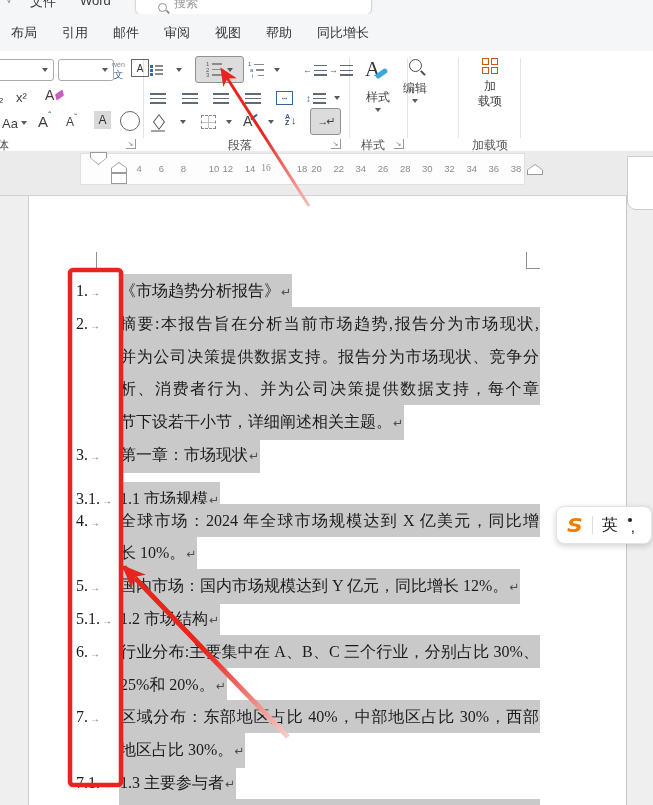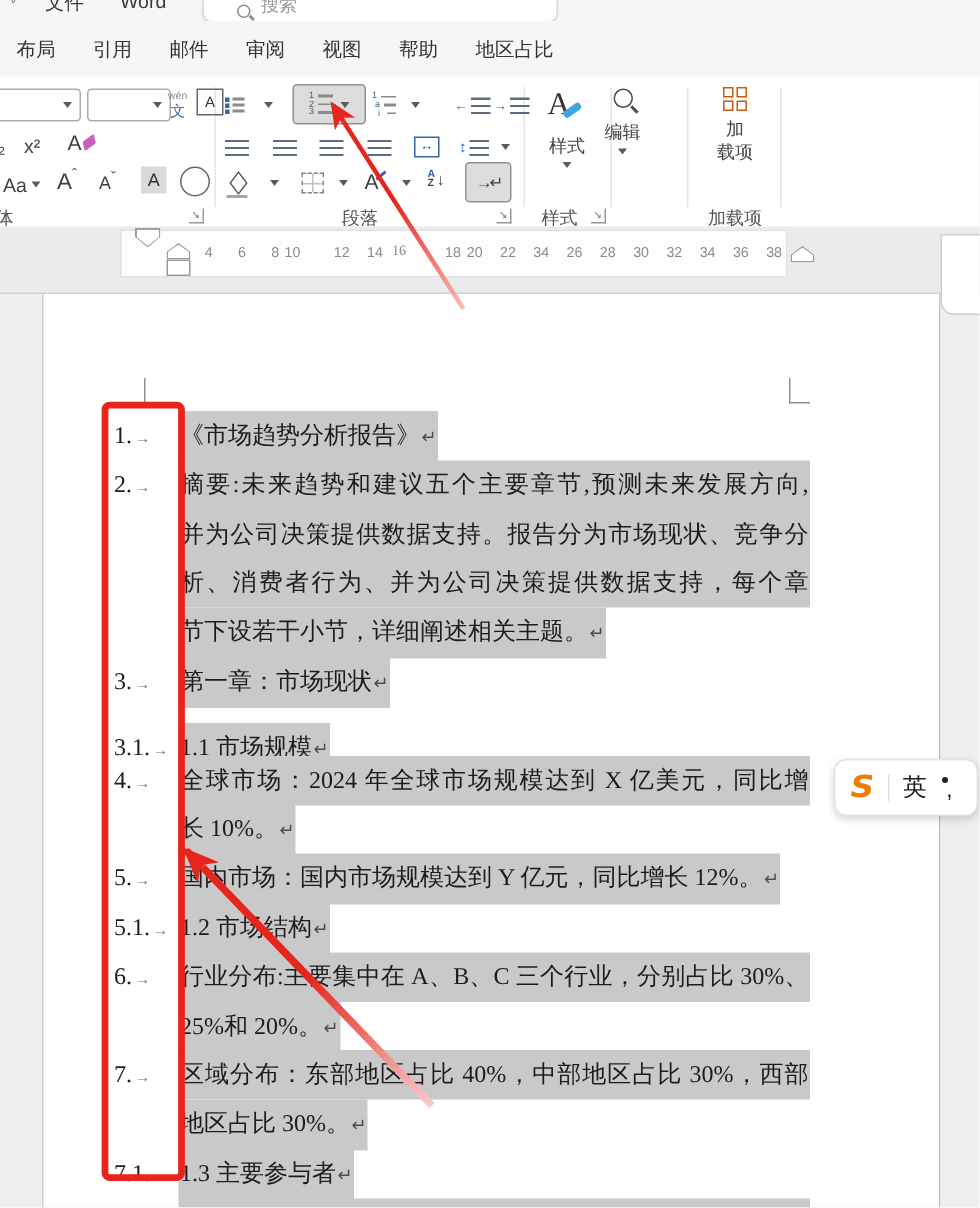--- a/index.html
+++ b/index.html
@@ -106,21 +106,21 @@
   </div>
 </div>
 
 <div class="menubar">
     <span class="mtab">布局</span>
     <span class="mtab">引用</span>
     <span class="mtab">邮件</span>
     <span class="mtab">审阅</span>
     <span class="mtab">视图</span>
     <span class="mtab">帮助</span>
-    <span class="mtab">地区占比</span>
+    <span class="mtab">同比增长</span>
   </div>
 
 <div class="ribbon">
 
   <div class="vsep" style="left:143px"></div>
   <div class="vsep" style="left:349px"></div>
   <div class="vsep" style="left:407px"></div>
   <div class="vsep" style="left:458px"></div>
   <div class="vsep" style="left:520px"></div>
 
@@ -319,21 +319,21 @@
   </div>
   <span class="glabel" style="left:462px;width:56px">加载项</span>
 </div>
 
 <div class="rulerband">
   <div class="rstrip">
       <span class="rnum" style="left: 36px;">2</span>
       <span class="rnum" style="left: 58.17px;">4</span>
       <span class="rnum" style="left: 80.34px;">6</span>
       <span class="rnum" style="left: 102.51px;">8</span>
-      <span class="rnum" style="left: 114px; text-align: center;">10</span>
+      <span class="rnum" style="left: 133px; text-align: center;">10</span>
       <span class="rnum" style="left: 146.85px;">12</span>
       <span class="rnum" style="left: 169.02px;">14</span>
       <span class="rnum" style="left: 185px; font-family: Liberation Serif, serif;">16</span>
       <span class="rnum" style="left: 221px;">18</span>
       <span class="rnum" style="left: 235.53px;">20</span>
       <span class="rnum" style="left: 257.7px;">22</span>
       <span class="rnum" style="left: 279.87px;">34</span>
       <span class="rnum" style="left: 302.04px;">26</span>
       <span class="rnum" style="left: 324.21px;">28</span>
       <span class="rnum" style="left: 346.38px;">30</span>
@@ -362,21 +362,21 @@
   </div>
 </div>
 
 <div class="scrollwidget"></div>
 
 <div class="page">
   <div class="cropmark cm-tl"></div>
   <div class="cropmark cm-tr"></div>
   <div>
       <div class="dline" style="top: 78px;"><span class="lnum">1.</span><span class="tmark">→</span><span class="seg">《市场趋势分析报告》<span class="pmark">↵</span></span></div>
-      <div class="dline" style="top: 110.8px;"><span class="lnum">2.</span><span class="tmark">→</span><span class="seg full">摘要:未来趋势和建议五个主要章节,预测未来发展方向,</span></div>
+      <div class="dline" style="top: 110.8px;"><span class="lnum">2.</span><span class="tmark">→</span><span class="seg full">摘要:本报告旨在分析当前市场趋势,报告分为市场现状,</span></div>
       <div class="dline" style="top: 143.6px;">
         <span class="seg full">并为公司决策提供数据支持。报告分为市场现状、竞争分</span>
       </div>
       <div class="dline" style="top: 176.4px;">
         <span class="seg full">析、消费者行为、并为公司决策提供数据支持，每个章</span>
       </div>
       <div class="dline" style="top: 209.2px;">
         <span class="seg">节下设若干小节，详细阐述相关主题。<span class="pmark">↵</span></span>
       </div>
       <div class="dline" style="top: 242px;"><span class="lnum">3.</span><span class="tmark">→</span><span class="seg">第一章：市场现状<span class="pmark">↵</span></span></div>

